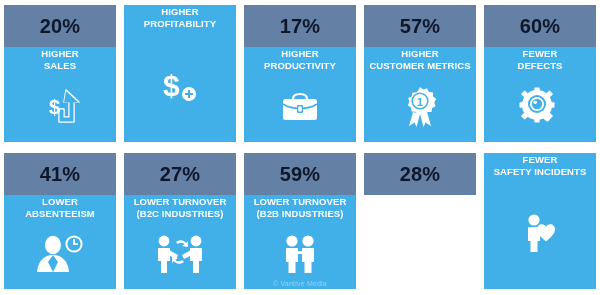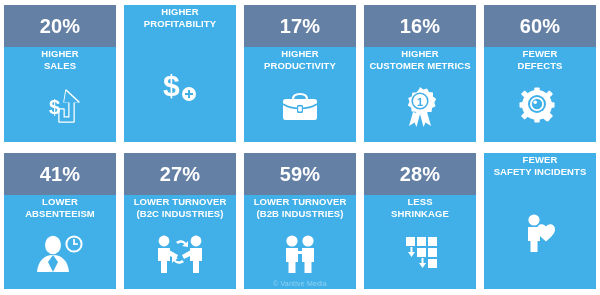--- a/index.html
+++ b/index.html
@@ -32,21 +32,21 @@
   }
   .card-header {
     height: 42px;
     min-height: 42px;
     background: #6480a5;
     display: flex;
     align-items: center;
     justify-content: center;
   }
   .pct {
-    color: #ffffff;
+    color: #0f172a;
     font-size: 20px;
     font-weight: bold;
     letter-spacing: 0.2px;
     line-height: 1;
   }
   .card-body {
     flex: 1 1 auto;
     background: #41b0e8;
     display: flex;
     flex-direction: column;
@@ -138,21 +138,21 @@
           <path d="M5 15 C14 21 30 21 39 15" stroke="#41b0e8" stroke-width="1.6" fill="none"></path>
           <rect x="19" y="16" width="6" height="8" rx="1.3" fill="#41b0e8"></rect>
           <rect x="20.2" y="17.4" width="3.6" height="5.2" rx="0.8" fill="#ffffff"></rect>
         </svg>
       </div>
     </div>
   </div>
 
   <div class="card">
     <div class="card-header">
-      <span class="pct">16%</span>
+      <span class="pct">57%</span>
     </div>
     <div class="card-body">
       <div class="label">HIGHER
 CUSTOMER METRICS</div>
       <div class="icon-wrap">
         <svg width="40" height="42" viewBox="0 0 40 42" fill="none">
           <path d="M20 1 L23.2 3.4 L27.1 2.5 L29 6 L33 6.6 L33 10.6 L36.2 13 L34.3 16.5 L35.6 20.3 L32 22 L31.6 26 L27.6 26 L25.2 29.2 L21.6 27.6 L18 29 L15.6 25.8 L11.6 25.4 L11.2 21.4 L7.8 19.4 L9.4 15.8 L8.2 12 L11.8 10.4 L12.4 6.4 L16.4 6.6 L19 3.2 Z" fill="#ffffff"></path>
           <circle cx="20" cy="15" r="8.6" fill="#41b0e8"></circle>
           <circle cx="20" cy="15" r="7" fill="#ffffff"></circle>
           <text x="20" y="20" text-anchor="middle" font-family="Liberation Sans, sans-serif" font-size="11" font-weight="bold" fill="#41b0e8">1</text>
@@ -253,38 +253,20 @@
         </svg>
       </div>
       <div class="watermark">© Vantive Media</div>
     </div>
   </div>
 
   <div class="card">
     <div class="card-header">
       <span class="pct">28%</span>
     </div>
-    <div class="card-body">
-      <div class="label">LESS
-SHRINKAGE</div>
-      <div class="icon-wrap">
-        <svg width="44" height="40" viewBox="0 0 44 40" fill="none">
-          <g fill="#ffffff">
-            <rect x="8" y="3" width="9" height="9"></rect>
-            <rect x="19" y="3" width="9" height="9"></rect>
-            <rect x="30" y="3" width="9" height="9"></rect>
-            <rect x="19" y="14" width="9" height="9"></rect>
-            <rect x="30" y="14" width="9" height="9"></rect>
-            <rect x="30" y="25" width="9" height="9"></rect>
-            <path d="M12.5 13 L12.5 18 L10 18 L13.5 23 L17 18 L14.5 18 L14.5 13 Z"></path>
-            <path d="M23.5 24 L23.5 29 L21 29 L24.5 34 L28 29 L25.5 29 L25.5 24 Z"></path>
-          </g>
-        </svg>
-      </div>
-    </div>
   </div>
 
   <div class="card">
     <div class="card-body">
       <div class="label">FEWER
 SAFETY INCIDENTS</div>
       <div class="icon-wrap">
         <svg width="44" height="40" viewBox="0 0 44 40" fill="none">
           <circle cx="16" cy="7" r="5.6" fill="#ffffff"></circle>
           <path d="M10 14 L22 14 L22 28 L19.5 28 L19.5 39 L12.5 39 L12.5 28 L10 28 Z" fill="#ffffff"></path>

